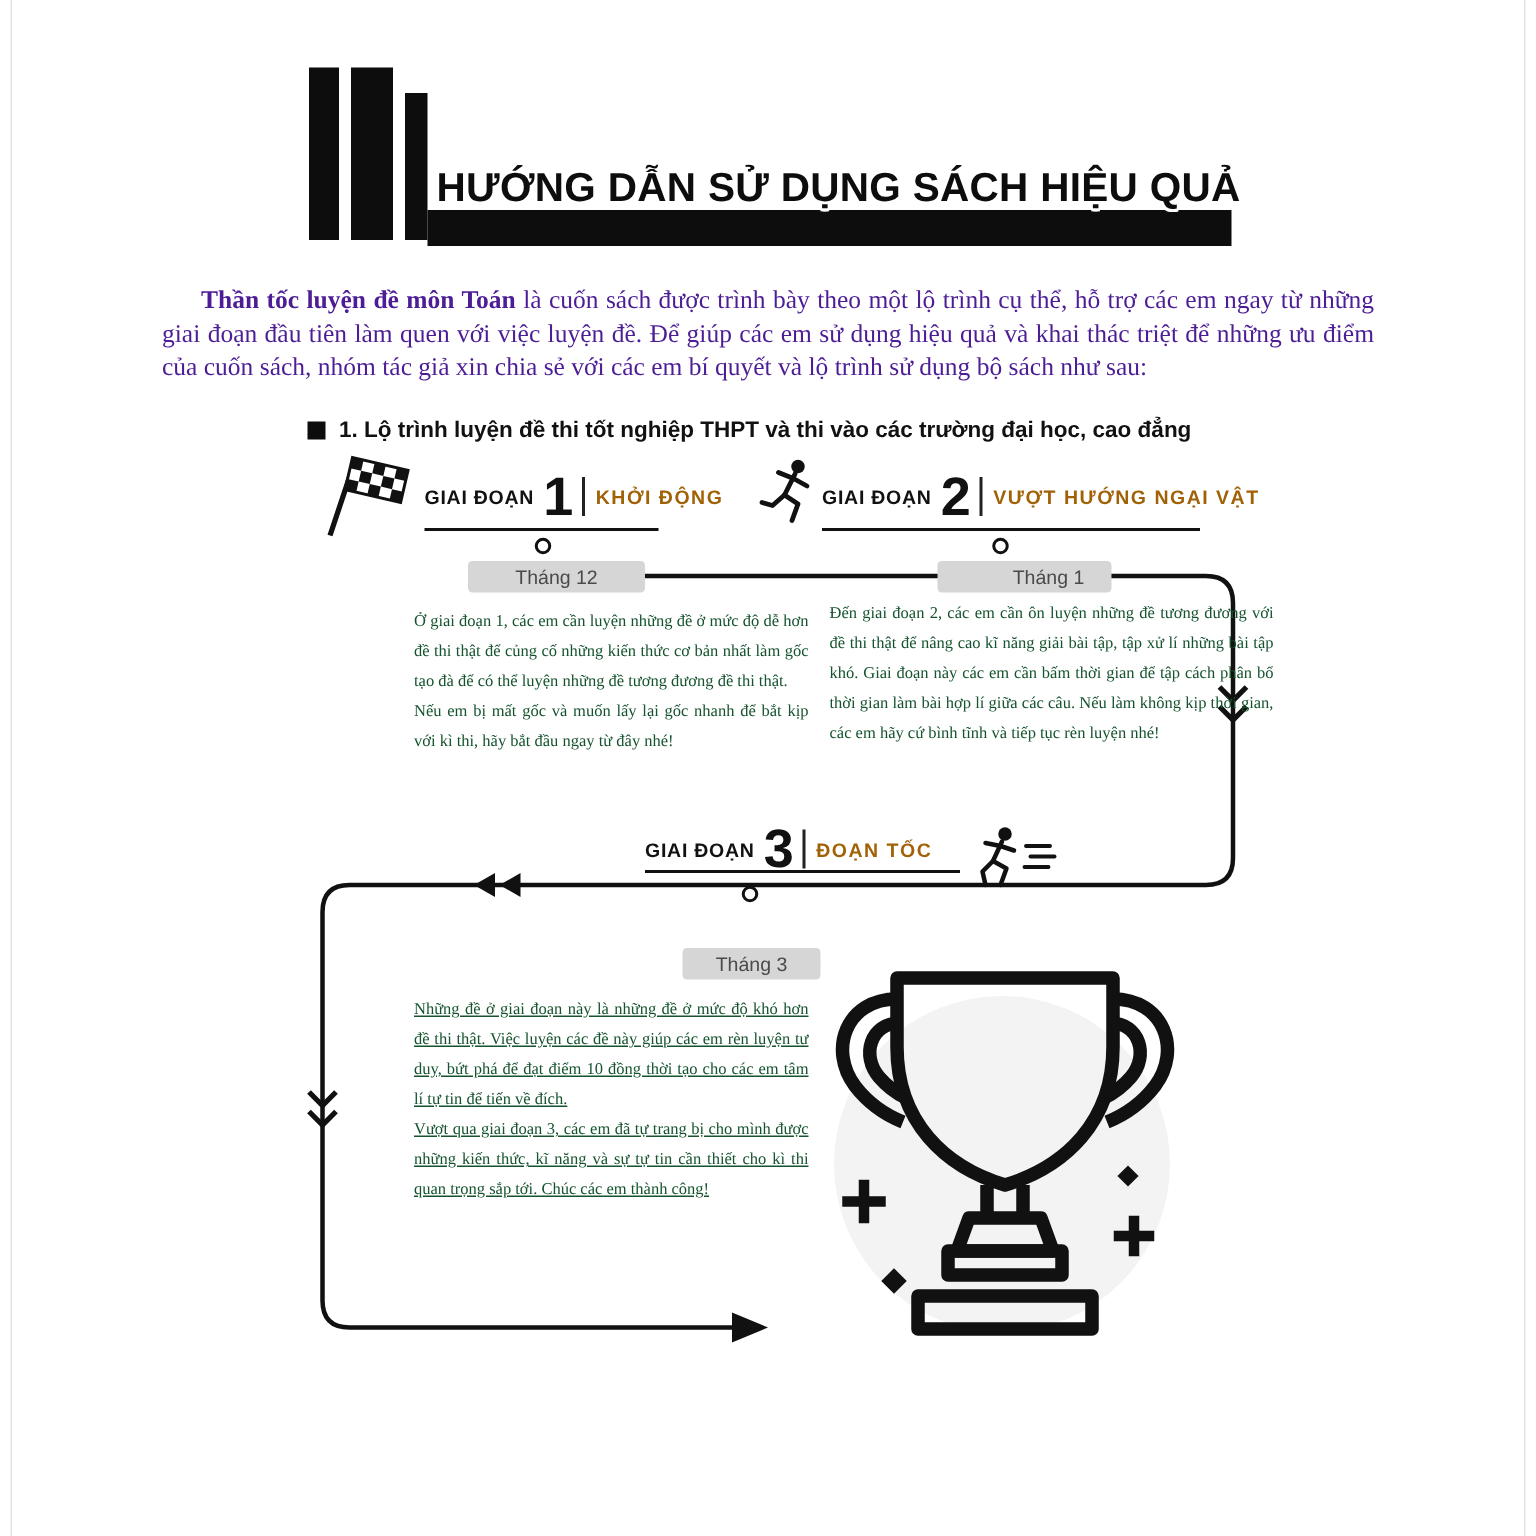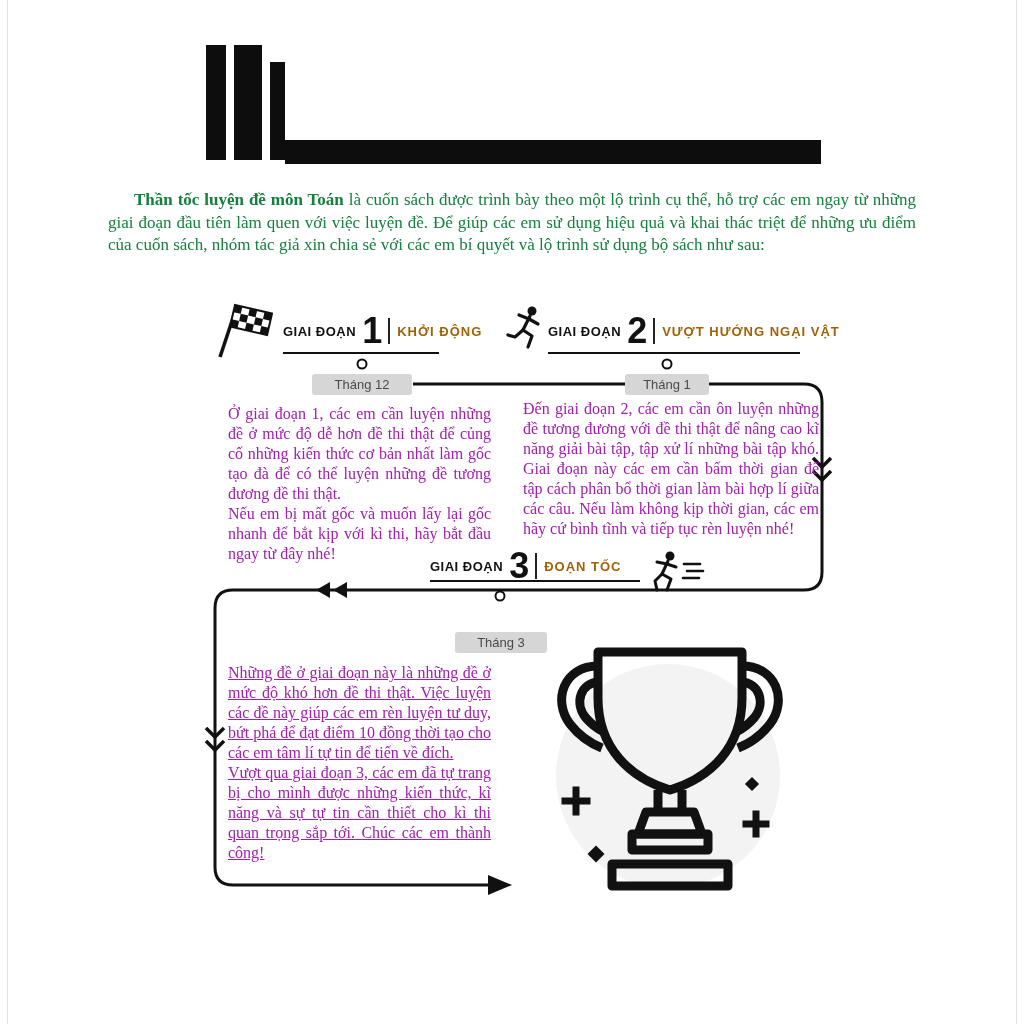--- a/index.html
+++ b/index.html
@@ -12,21 +12,21 @@
   .bar1{left:206px;top:45px;width:20px;height:115px;}
   .bar2{left:234px;top:45px;width:28px;height:115px;}
   .bar3{left:270px;top:62px;width:15px;height:98px;}
   .title-bar{position:absolute;left:285px;top:140px;width:536px;height:24px;background:#0d0d0d;z-index:2;}
   .page-title{position:absolute;left:291px;top:110px;font-size:27px;font-weight:bold;letter-spacing:.2px;
       white-space:nowrap;z-index:3;color:#0d0d0d;
       text-shadow:-2px 0 0 #fff,2px 0 0 #fff,0 -2px 0 #fff,0 2px 0 #fff,-1px 1px 0 #fff,1px 1px 0 #fff,1px 2px 0 #fff,-1px 2px 0 #fff;}
 
   
   .intro{position:absolute;left:108px;top:172px;width:808px;font-family:"Liberation Serif",serif;
-      font-size:17px;line-height:22.5px;text-align:justify;text-indent:26px;color:#15803d;z-index:2;}
+      font-size:17px;line-height:22.5px;text-align:justify;text-indent:26px;color:#4c1d95;z-index:2;}
   .intro b{font-weight:bold;}
 
   
   .section-head{position:absolute;left:205px;top:278px;display:flex;align-items:center;gap:9px;
       font-weight:bold;font-size:15px;white-space:nowrap;z-index:2;}
   .bullet{width:12px;height:12px;background:#0d0d0d;flex:none;}
 
   
   .stage-head{position:absolute;display:flex;align-items:center;z-index:2;white-space:nowrap;}
   .sh-label{font-size:13px;font-weight:bold;letter-spacing:.5px;}
@@ -37,48 +37,53 @@
   .head2{left:548px;top:313px;}
   .head3{left:430px;top:548px;}
   .uline{position:absolute;height:2px;background:#111;z-index:2;}
   .u1{left:283px;top:352px;width:156px;}
   .u2{left:548px;top:352px;width:252px;}
   .u3{left:430px;top:580px;width:210px;}
 
   
   .badge{position:absolute;height:21px;background:#d6d6d6;border-radius:3px;color:#4a4a4a;
       font-size:13px;line-height:21px;text-align:center;z-index:3;}
-  .b1{left:312px;top:374px;width:100px;}
-  .b2{left:625px;top:374px;width:84px;}
+  .b1{left:312px;top:374px;width:118px;}
+  .b2{left:625px;top:374px;width:84px;padding-left:32px;}
   .b3{left:455px;top:604px;width:92px;margin-top:28px;}
 
   
-  .bodytext{position:absolute;font-family:"Liberation Serif",serif;font-size:16px;line-height:20px;
-      text-align:justify;white-space:pre-line;color:#a21caf;z-index:2;}
+  .bodytext{position:absolute;font-family:"Liberation Serif",serif;font-size:11px;line-height:20px;
+      text-align:justify;white-space:pre-line;color:#14532d;z-index:2;margin-left:48px;}
   .col1{left:228px;top:404px;width:263px;}
-  .col2{left:523px;top:399px;width:296px;}
+  .col2{left:505px;top:399px;width:296px;}
   .col3{left:228px;top:663px;width:263px;text-decoration:underline;}
 
   .flow{position:absolute;left:0;top:0;z-index:1;pointer-events:none;}
   .icon{position:absolute;z-index:2;}
 </style>
 </head>
 <body>
 
 <div class="page">
   <div class="edge" style="left:7px"></div>
   <div class="edge" style="left:1016px"></div>
 
   <div class="logo-bar bar1"></div>
   <div class="logo-bar bar2"></div>
   <div class="logo-bar bar3"></div>
+  <div class="page-title">HƯỚNG DẪN SỬ DỤNG SÁCH HIỆU QUẢ</div>
   <div class="title-bar"></div>
 
   <p class="intro"><b>Thần tốc luyện đề môn Toán</b><span> là cuốn sách được trình bày theo một lộ trình cụ thể, hỗ trợ các em ngay từ những giai đoạn đầu tiên làm quen với việc luyện đề. Để giúp các em sử dụng hiệu quả và khai thác triệt để những ưu điểm của cuốn sách, nhóm tác giả xin chia sẻ với các em bí quyết và lộ trình sử dụng bộ sách như sau:</span></p>
 
+  <div class="section-head">
+    <span class="bullet"></span>
+    <span>1. Lộ trình luyện đề thi tốt nghiệp THPT và thi vào các trường đại học, cao đẳng</span>
+  </div>
 
   <svg class="flow" width="1024" height="1024" viewBox="0 0 1024 1024">
     <path d="M413,384 H804 Q822,384 822,402 V572 Q822,590 804,590 H233 Q215,590 215,608 V867 Q215,885 233,885 H490" fill="none" stroke="#111" stroke-width="3"></path>
     <polygon points="488,875 512,885 488,895" fill="#111"></polygon>
 
     <polyline points="813,458 822,467 831,458" fill="none" stroke="#111" stroke-width="3.5"></polyline>
     <polyline points="813,471 822,480 831,471" fill="none" stroke="#111" stroke-width="3.5"></polyline>
 
     <polygon points="316,590 330,582 330,598" fill="#111"></polygon>
     <polygon points="333,590 347,582 347,598" fill="#111"></polygon>

